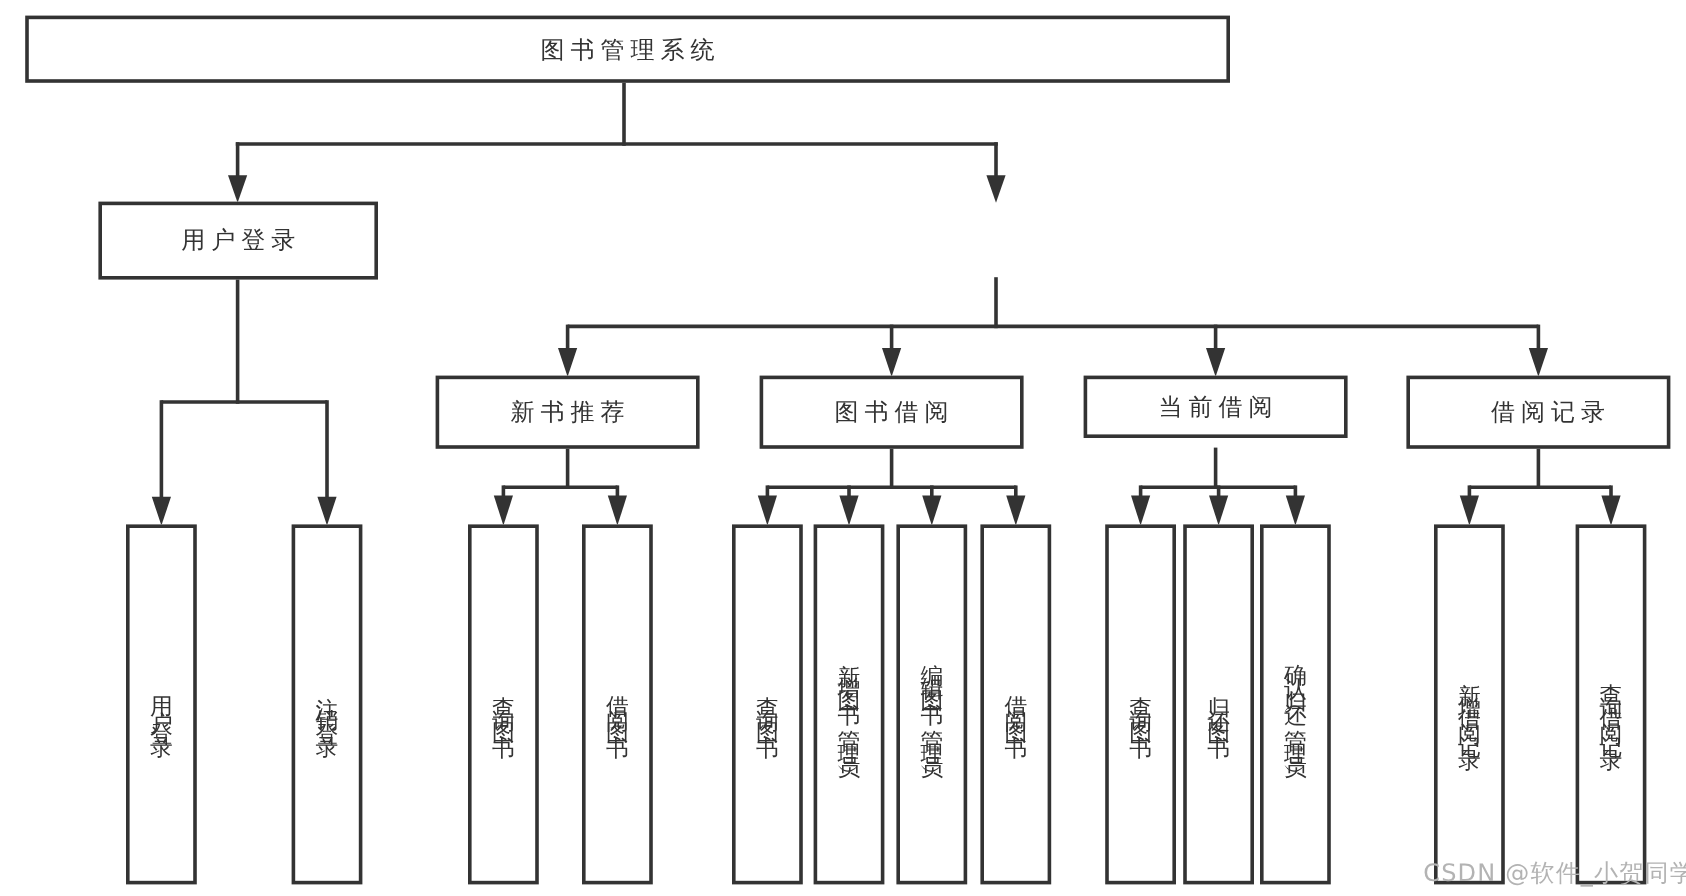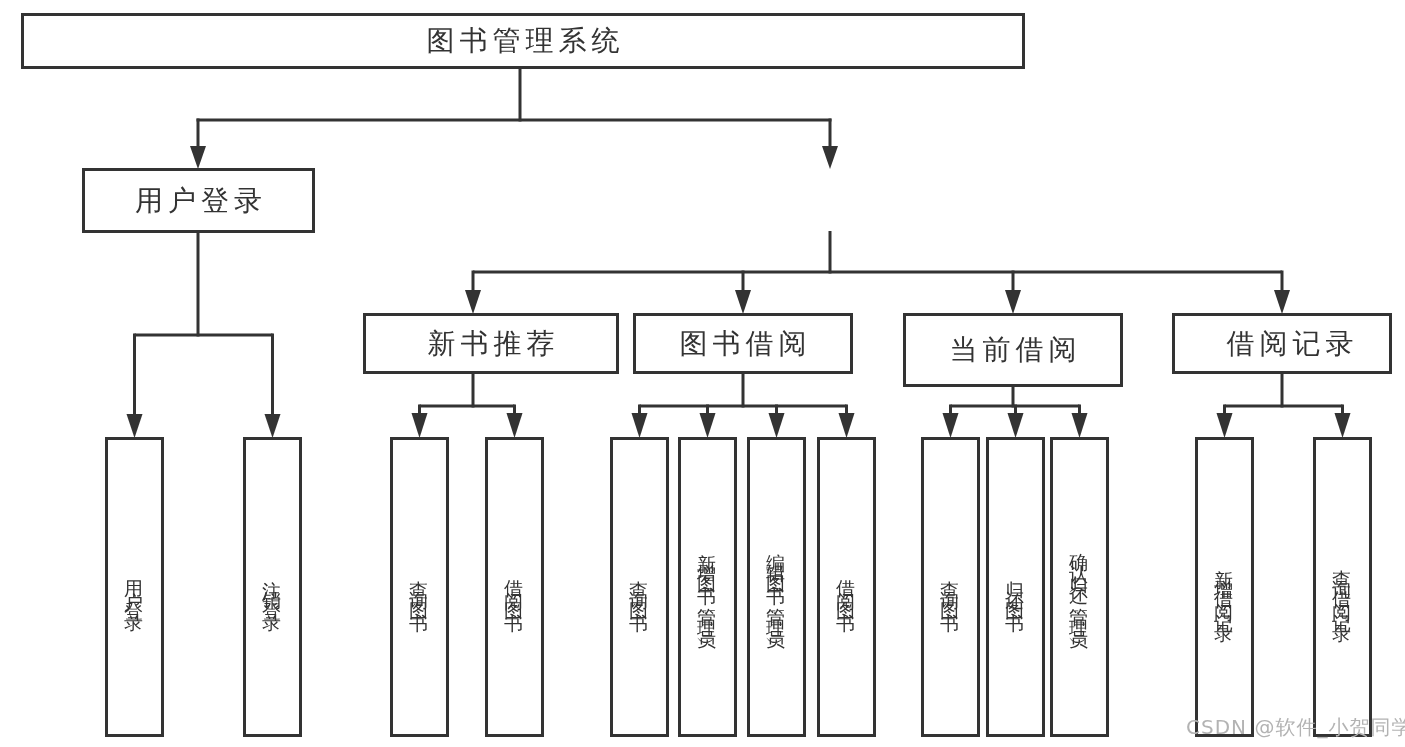--- a/index.html
+++ b/index.html
@@ -19,21 +19,21 @@
   }
   .lines line { stroke: #333333; stroke-width: 3; }
   .lines polygon { fill: #333333; }
   .node {
     position: absolute;
     border: 3px solid #333333;
     background: #ffffff;
     display: flex;
     align-items: center;
     justify-content: center;
-    font-size: 28px;
+    font-size: 20px;
     letter-spacing: 5px;
     text-indent: 5px;
     color: #333333;
     white-space: nowrap;
   }
   .leaf {
     position: absolute;
     width: 59px;
     height: 300px;
     top: 437px;
@@ -139,23 +139,23 @@
       <polygon points="1216.5,413 1232.5,413 1224.5,438"></polygon>
       <line x1="1342.5" y1="404.5" x2="1342.5" y2="419"></line>
       <polygon points="1334.5,413 1350.5,413 1342.5,438"></polygon>
     </g>
   </svg>
 
   <div class="node" style="left:21px; top:13px; width:1004px; height:56px;">图书管理系统</div>
 
   <div class="node" style="left:82px; top:168px; width:233px; height:65px;">用户登录</div>
 
-  <div class="node" style="left:363px; top:313px; width:256px; height:61px;">新书推荐</div>
+  <div class="node" style="left:363px; top:313px; width:220px; height:61px;">新书推荐</div>
   <div class="node" style="left:633px; top:313px; width:220px; height:61px;">图书借阅</div>
-  <div class="node" style="left:903px; top:313px; width:220px; height:74px;">当前借阅</div>
+  <div class="node" style="left:903px; top:313px; width:220px; height:52px;">当前借阅</div>
   <div class="node" style="left:1172px; top:313px; width:220px; height:61px;padding-left:16px;">借阅记录</div>
 
   <div class="leaf" style="left:105px;">
     <span class="vtext">用户登录</span>
   </div>
   <div class="leaf" style="left:243px;">
     <span class="vtext">注销登录</span>
   </div>
 
   <div class="leaf" style="left:390px;">

